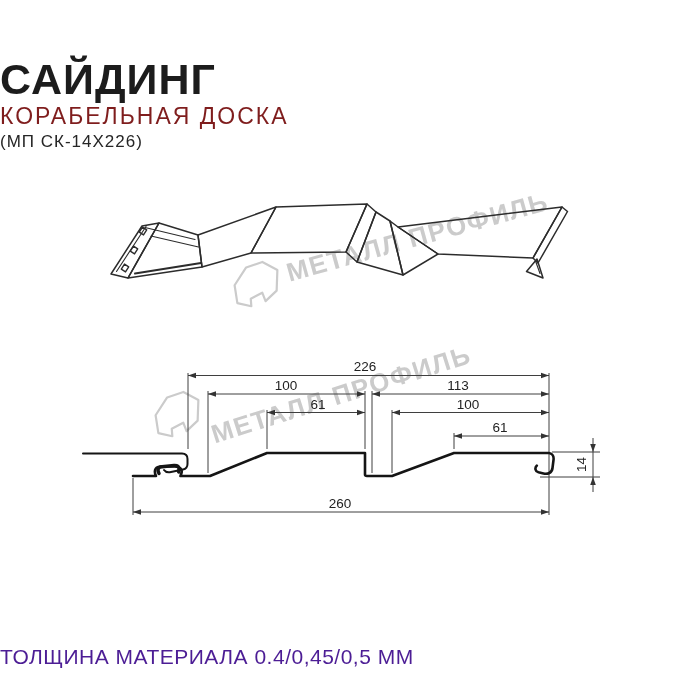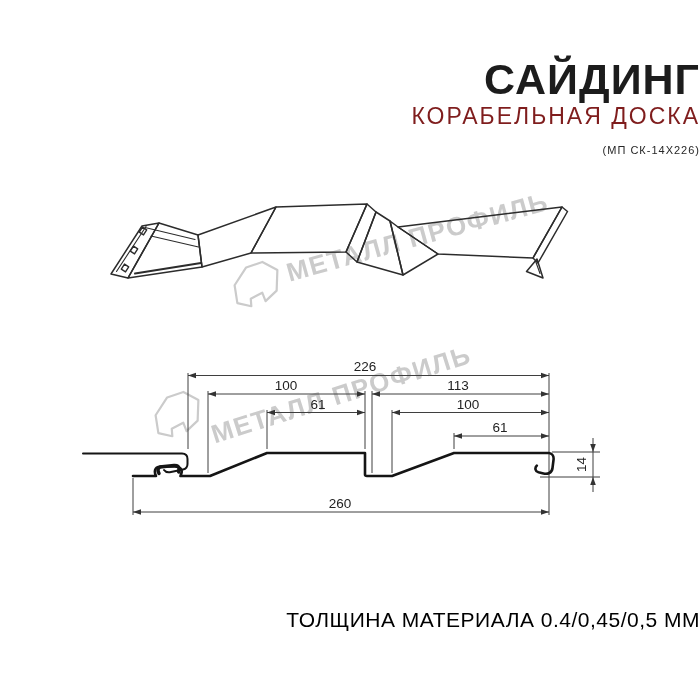--- a/index.html
+++ b/index.html
@@ -1,23 +1,23 @@
 <!DOCTYPE html>
 <html><head>
 <meta charset="utf-8">
 <style>
   html,body{margin:0;padding:0;}
   body{width:700px;height:700px;background:#ffffff;position:relative;overflow:hidden;
        font-family:"Liberation Sans", sans-serif;}
   .abs{position:absolute;}
-  .center-text{left:0;width:700px;text-align:right;}
+  .center-text{left:0;width:700px;text-align:left;}
   .page-title{top:55px;font-size:43px;font-weight:700;letter-spacing:1px;color:#1c1c1c;}
   .subtitle{top:103px;font-size:23px;font-weight:500;letter-spacing:2px;color:#7f1d1d;}
-  .model{top:144px;font-size:11px;font-weight:500;letter-spacing:1px;color:#262626;}
-  .footer-note{top:608px;font-size:21px;font-weight:500;letter-spacing:0.5px;color:#000000;}
+  .model{top:132px;font-size:17px;font-weight:500;letter-spacing:1px;color:#262626;}
+  .footer-note{top:645px;font-size:21px;font-weight:500;letter-spacing:0.5px;color:#4c1d95;}
   .wm-text{color:#cbcbcb;font-weight:700;font-size:26px;letter-spacing:1.5px;white-space:nowrap;
            transform-origin:0 50%;line-height:30px;z-index:1;}
   .wm1{left:287px;top:258px;transform:rotate(-15.5deg);}
   .wm2{left:212px;top:420px;transform:rotate(-17.5deg);}
   .wm-logo{z-index:1;}
   .lg1{left:226px;top:262px;transform:rotate(-12deg);}
   .lg2{left:147px;top:392px;transform:rotate(-12deg);}
   svg.drawing{z-index:2;}
   .dim-txt{font-family:"Liberation Sans",sans-serif;font-size:13.5px;fill:#232323;}
 </style>

